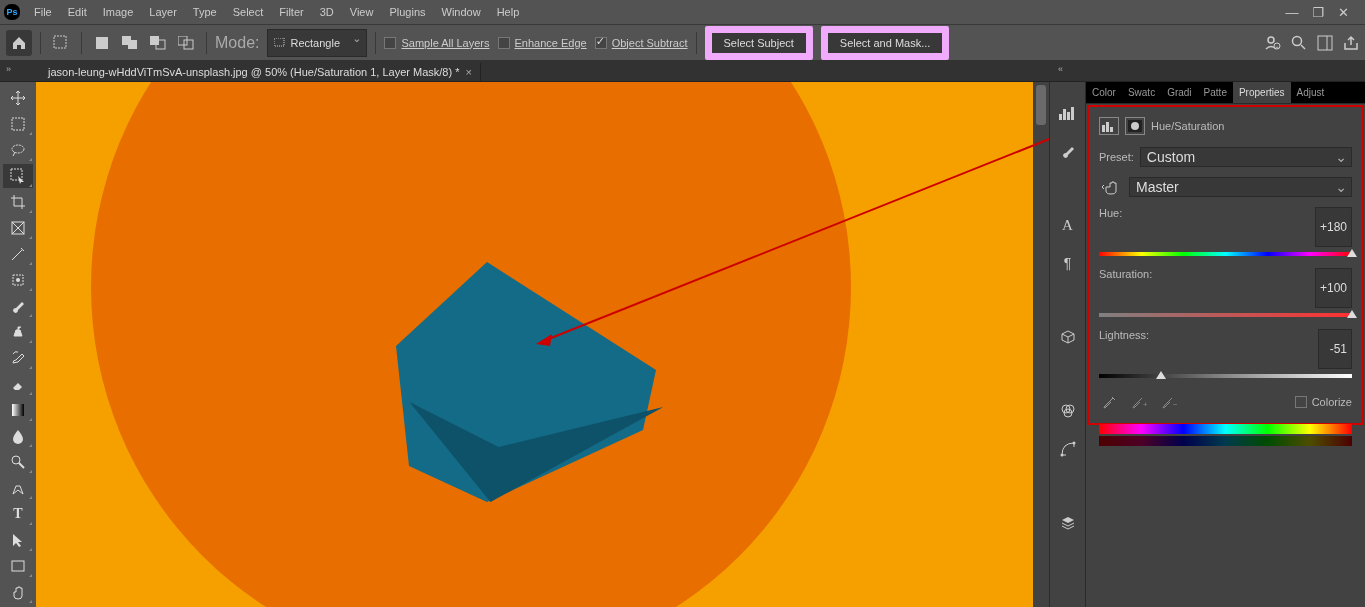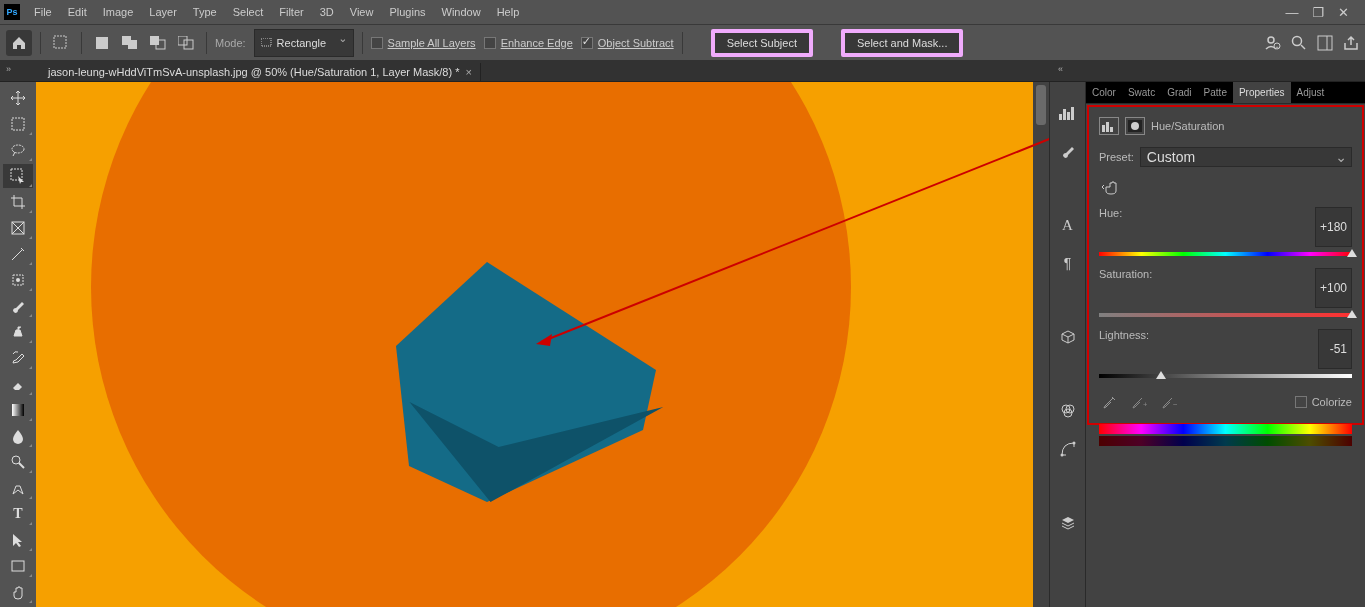--- a/index.html
+++ b/index.html
@@ -1,36 +1,36 @@
 <!DOCTYPE html>
 <html><head>
 <meta charset="utf-8">
 <style>
 * { margin: 0; padding: 0; box-sizing: border-box; font-family: -apple-system, "Segoe UI", Tahoma, sans-serif; }
 body { background: #323232; color: #cccccc; font-size: 11px; overflow: hidden; width: 1365px; height: 607px; position: relative; }
 
 
 .menubar { height: 24px; background: #535353; display: flex; align-items: center; padding: 0 4px; }
-.ps-logo { width: 16px; height: 16px; background: #000000; color: #31a8ff; display: flex; align-items: center; justify-content: center; font-weight: bold; font-size: 9px; margin-right: 6px; border-radius: 0; }
+.ps-logo { width: 16px; height: 16px; background: #000000; color: #31a8ff; display: flex; align-items: center; justify-content: center; font-weight: bold; font-size: 9px; margin-right: 6px; border-radius: 7px; }
 .menubar .menu-item { padding: 2px 8px; cursor: pointer; }
 .win-controls { margin-left: auto; display: flex; gap: 14px; padding-right: 12px; }
 .win-controls span { cursor: pointer; font-size: 13px; }
 
 
 .optionsbar { height: 36px; background: #535353; border-top: 1px solid #393939; display: flex; align-items: center; padding: 0 6px; gap: 8px; }
 .home-btn { width: 26px; height: 26px; background: #383838; border-radius: 3px; display: flex; align-items: center; justify-content: center; cursor: pointer; }
 .opt-group { display: flex; align-items: center; gap: 4px; }
 .tool-icon { width: 24px; height: 24px; display: flex; align-items: center; justify-content: center; cursor: pointer; }
-.opt-label { color: #aaa; font-size: 11px; text-align: center; }
+.opt-label { color: #aaa; font-size: 16px; text-align: center; }
 .opt-select { height: 28px; background: #383838; border: 1px solid #2a2a2a; padding: 0 20px 0 6px; color: #ddd; font-size: 11px; display: flex; align-items: center; cursor: pointer; position: relative; min-width: 100px; }
 .opt-select::after { content: "⌄"; position: absolute; right: 5px; top: 2px; color: #aaa; }
 .opt-checkbox { display: flex; align-items: center; gap: 5px; cursor: pointer; text-decoration: underline; }
 .cb { width: 12px; height: 12px; border: 1px solid #777; background: #444; position: relative; }
 .cb.checked::after { content: "✓"; position: absolute; top: -3px; left: 0; font-size: 11px; color: #ddd; }
-.opt-button { background: #383838; border: 4px solid #f0abfc; padding: 4px 12px; color: #ddd; font-size: 11px; border-radius: 2px; cursor: pointer; margin-left: 20px; }
+.opt-button { background: #383838; border: 7px solid #f0abfc; padding: 4px 12px; color: #ddd; font-size: 11px; border-radius: 2px; cursor: pointer; }
 .opt-right { margin-left: auto; display: flex; gap: 10px; align-items: center; }
 .divider { width: 1px; height: 22px; background: #393939; }
 
 
 .tabbar { height: 22px; background: #323232; display: flex; align-items: flex-end; padding-left: 40px; border-bottom: 1px solid #222; }
 .expand-btn { position: absolute; left: 6px; top: 64px; font-size: 9px; color: #aaa; cursor: pointer; }
 .expand-btn-right { position: absolute; right: 302px; top: 64px; font-size: 9px; color: #aaa; cursor: pointer; }
 .doctab { background: #323232; padding: 3px 8px; font-size: 11px; color: #ddd; border-right: 1px solid #222; display: flex; align-items: center; gap: 6px; }
 .doctab .close { color: #aaa; cursor: pointer; }
 
@@ -427,20 +427,23 @@
           </div>
       </div>
 
       <div class="prop-row">
         <div class="hand-icon">
             <svg width="18" height="16">
               <path d="M4 8 L4 12 Q4 15 9 15 Q14 15 14 12 L14 4 L12 4 L12 3 L10 3 L10 4 L8 4 L8 8 Z" fill="none" stroke="#ccc"></path>
               <path d="M2 6 L0 8 L2 10" stroke="#ccc" fill="none"></path>
             </svg>
           </div>
+        <div class="prop-select">
+            <span>Master</span>
+          </div>
       </div>
 
       <div class="slider-row">
         <div class="slider-head">
           <span class="prop-label">Hue:</span>
           <span class="slider-val">+180</span>
         </div>
         <div class="slider-track">
           <div class="slider-bar hue-bar"></div>
           <div class="slider-thumb" style="left:100%"></div>

